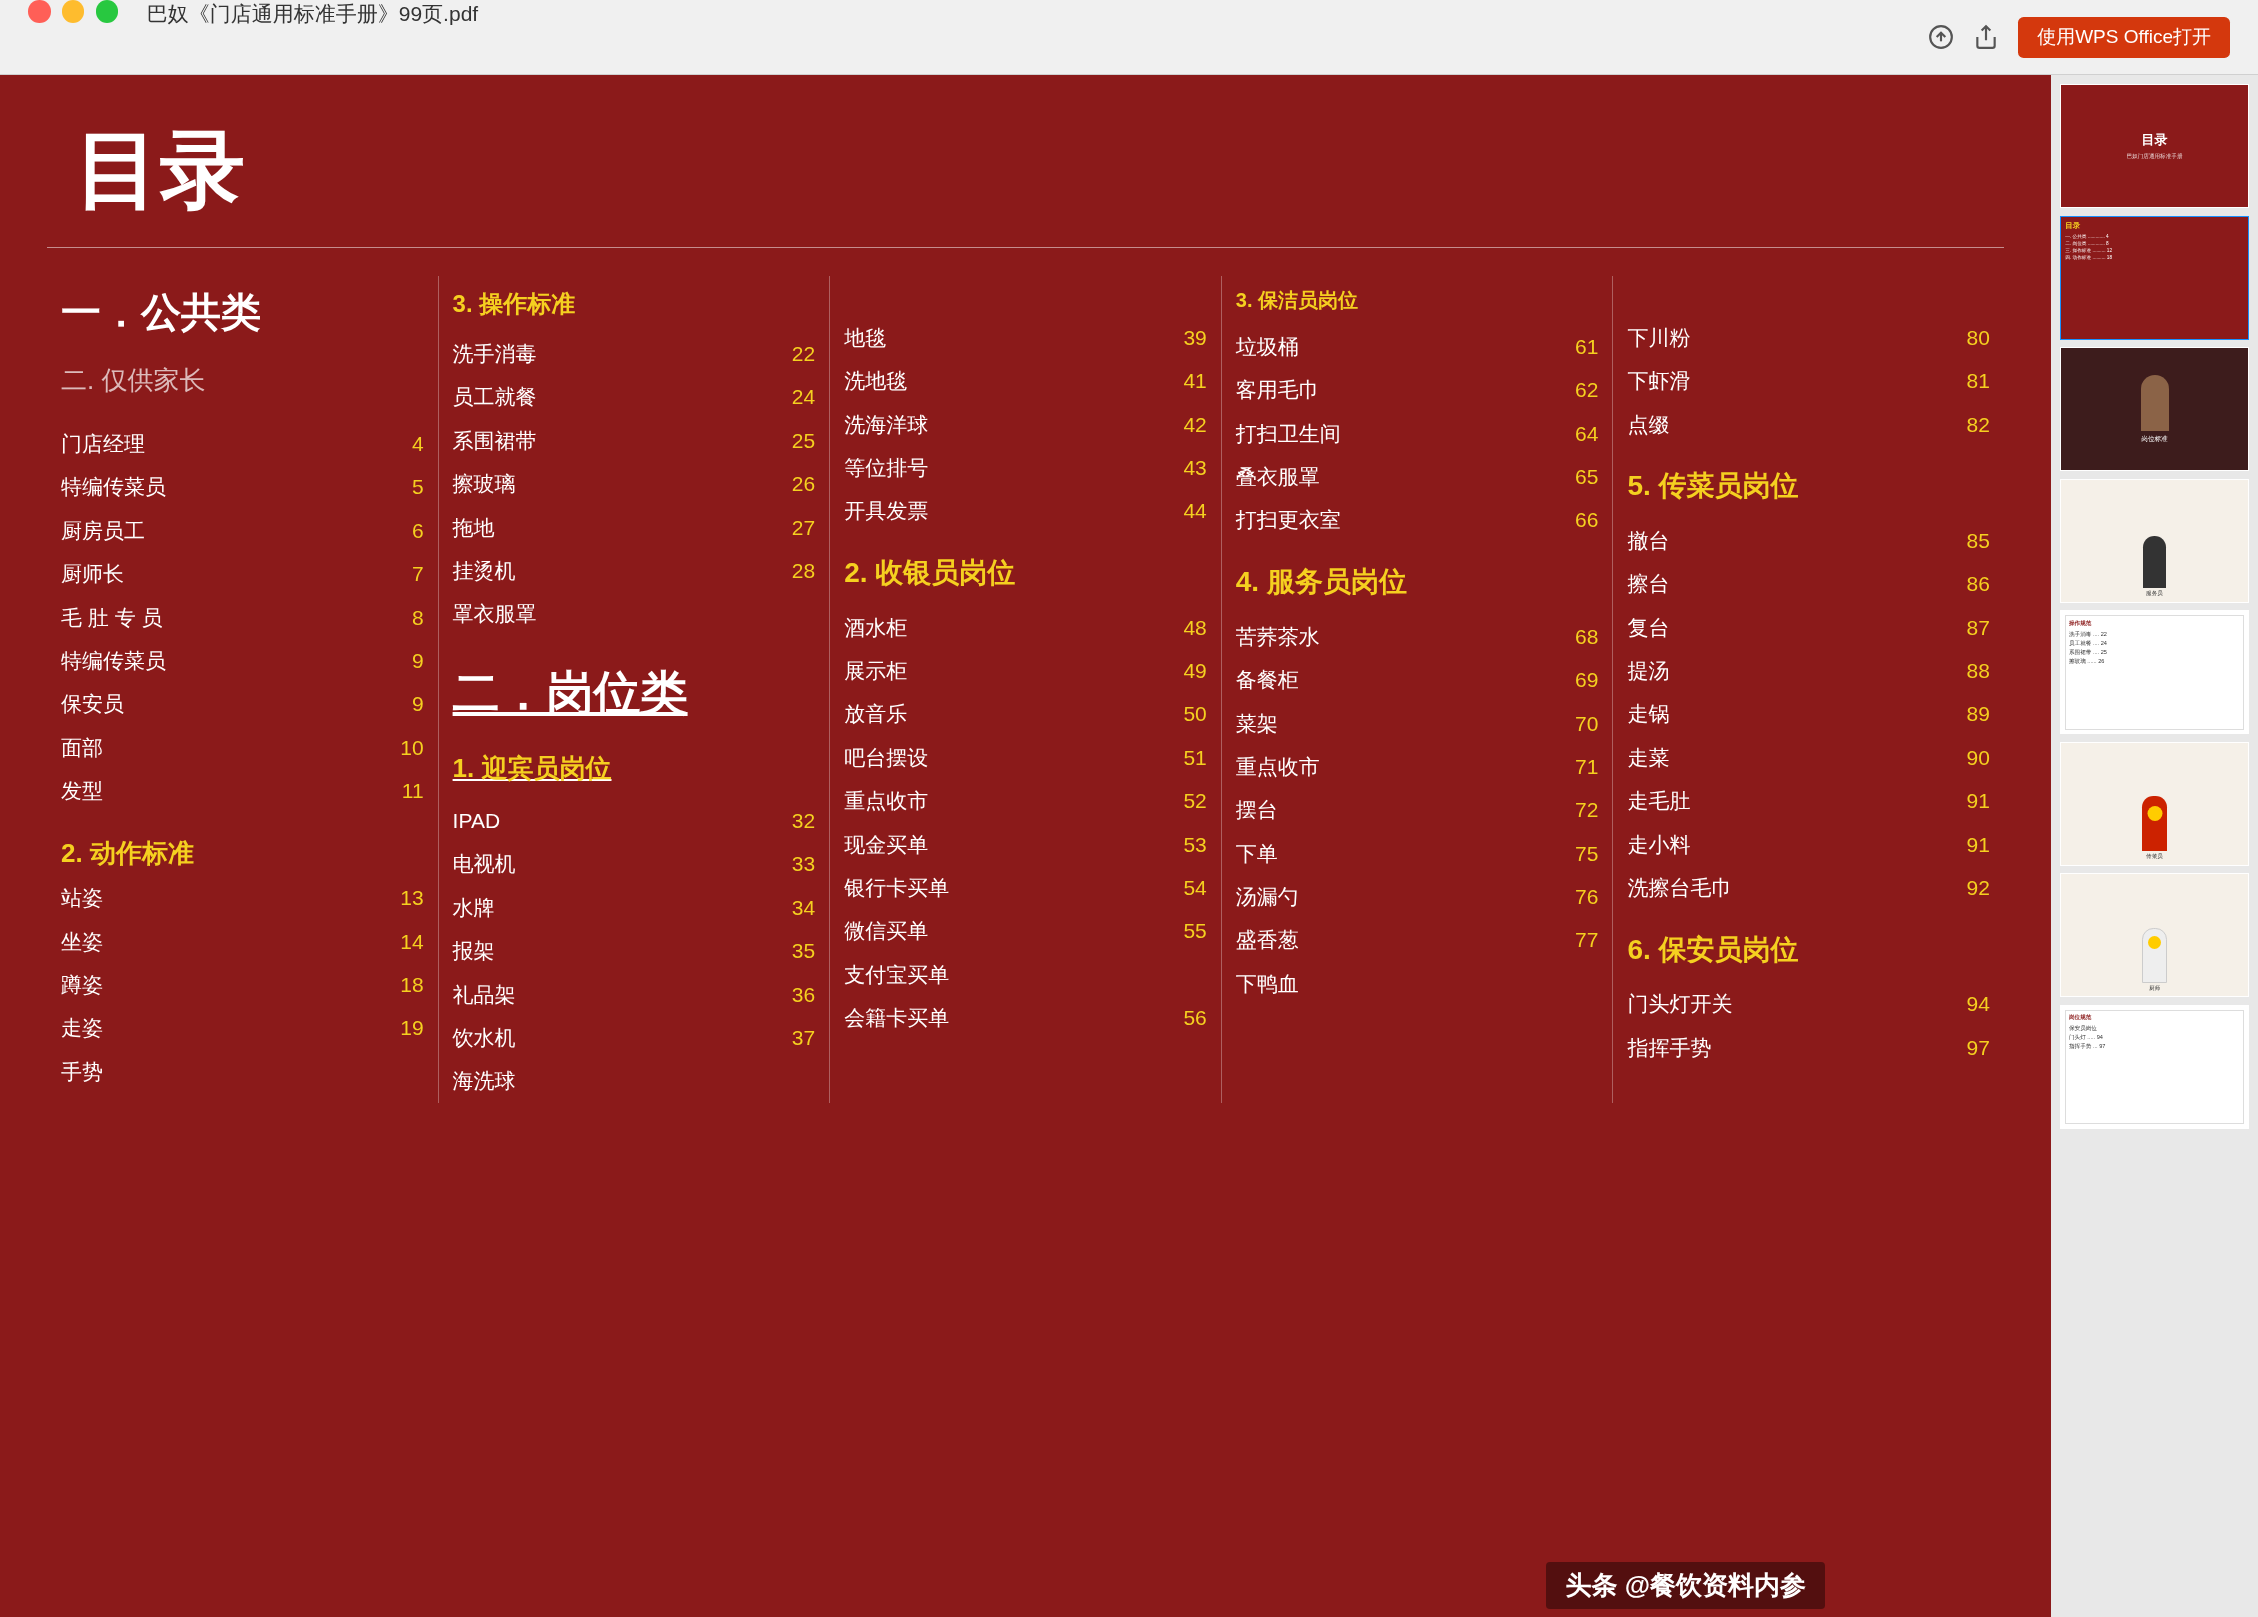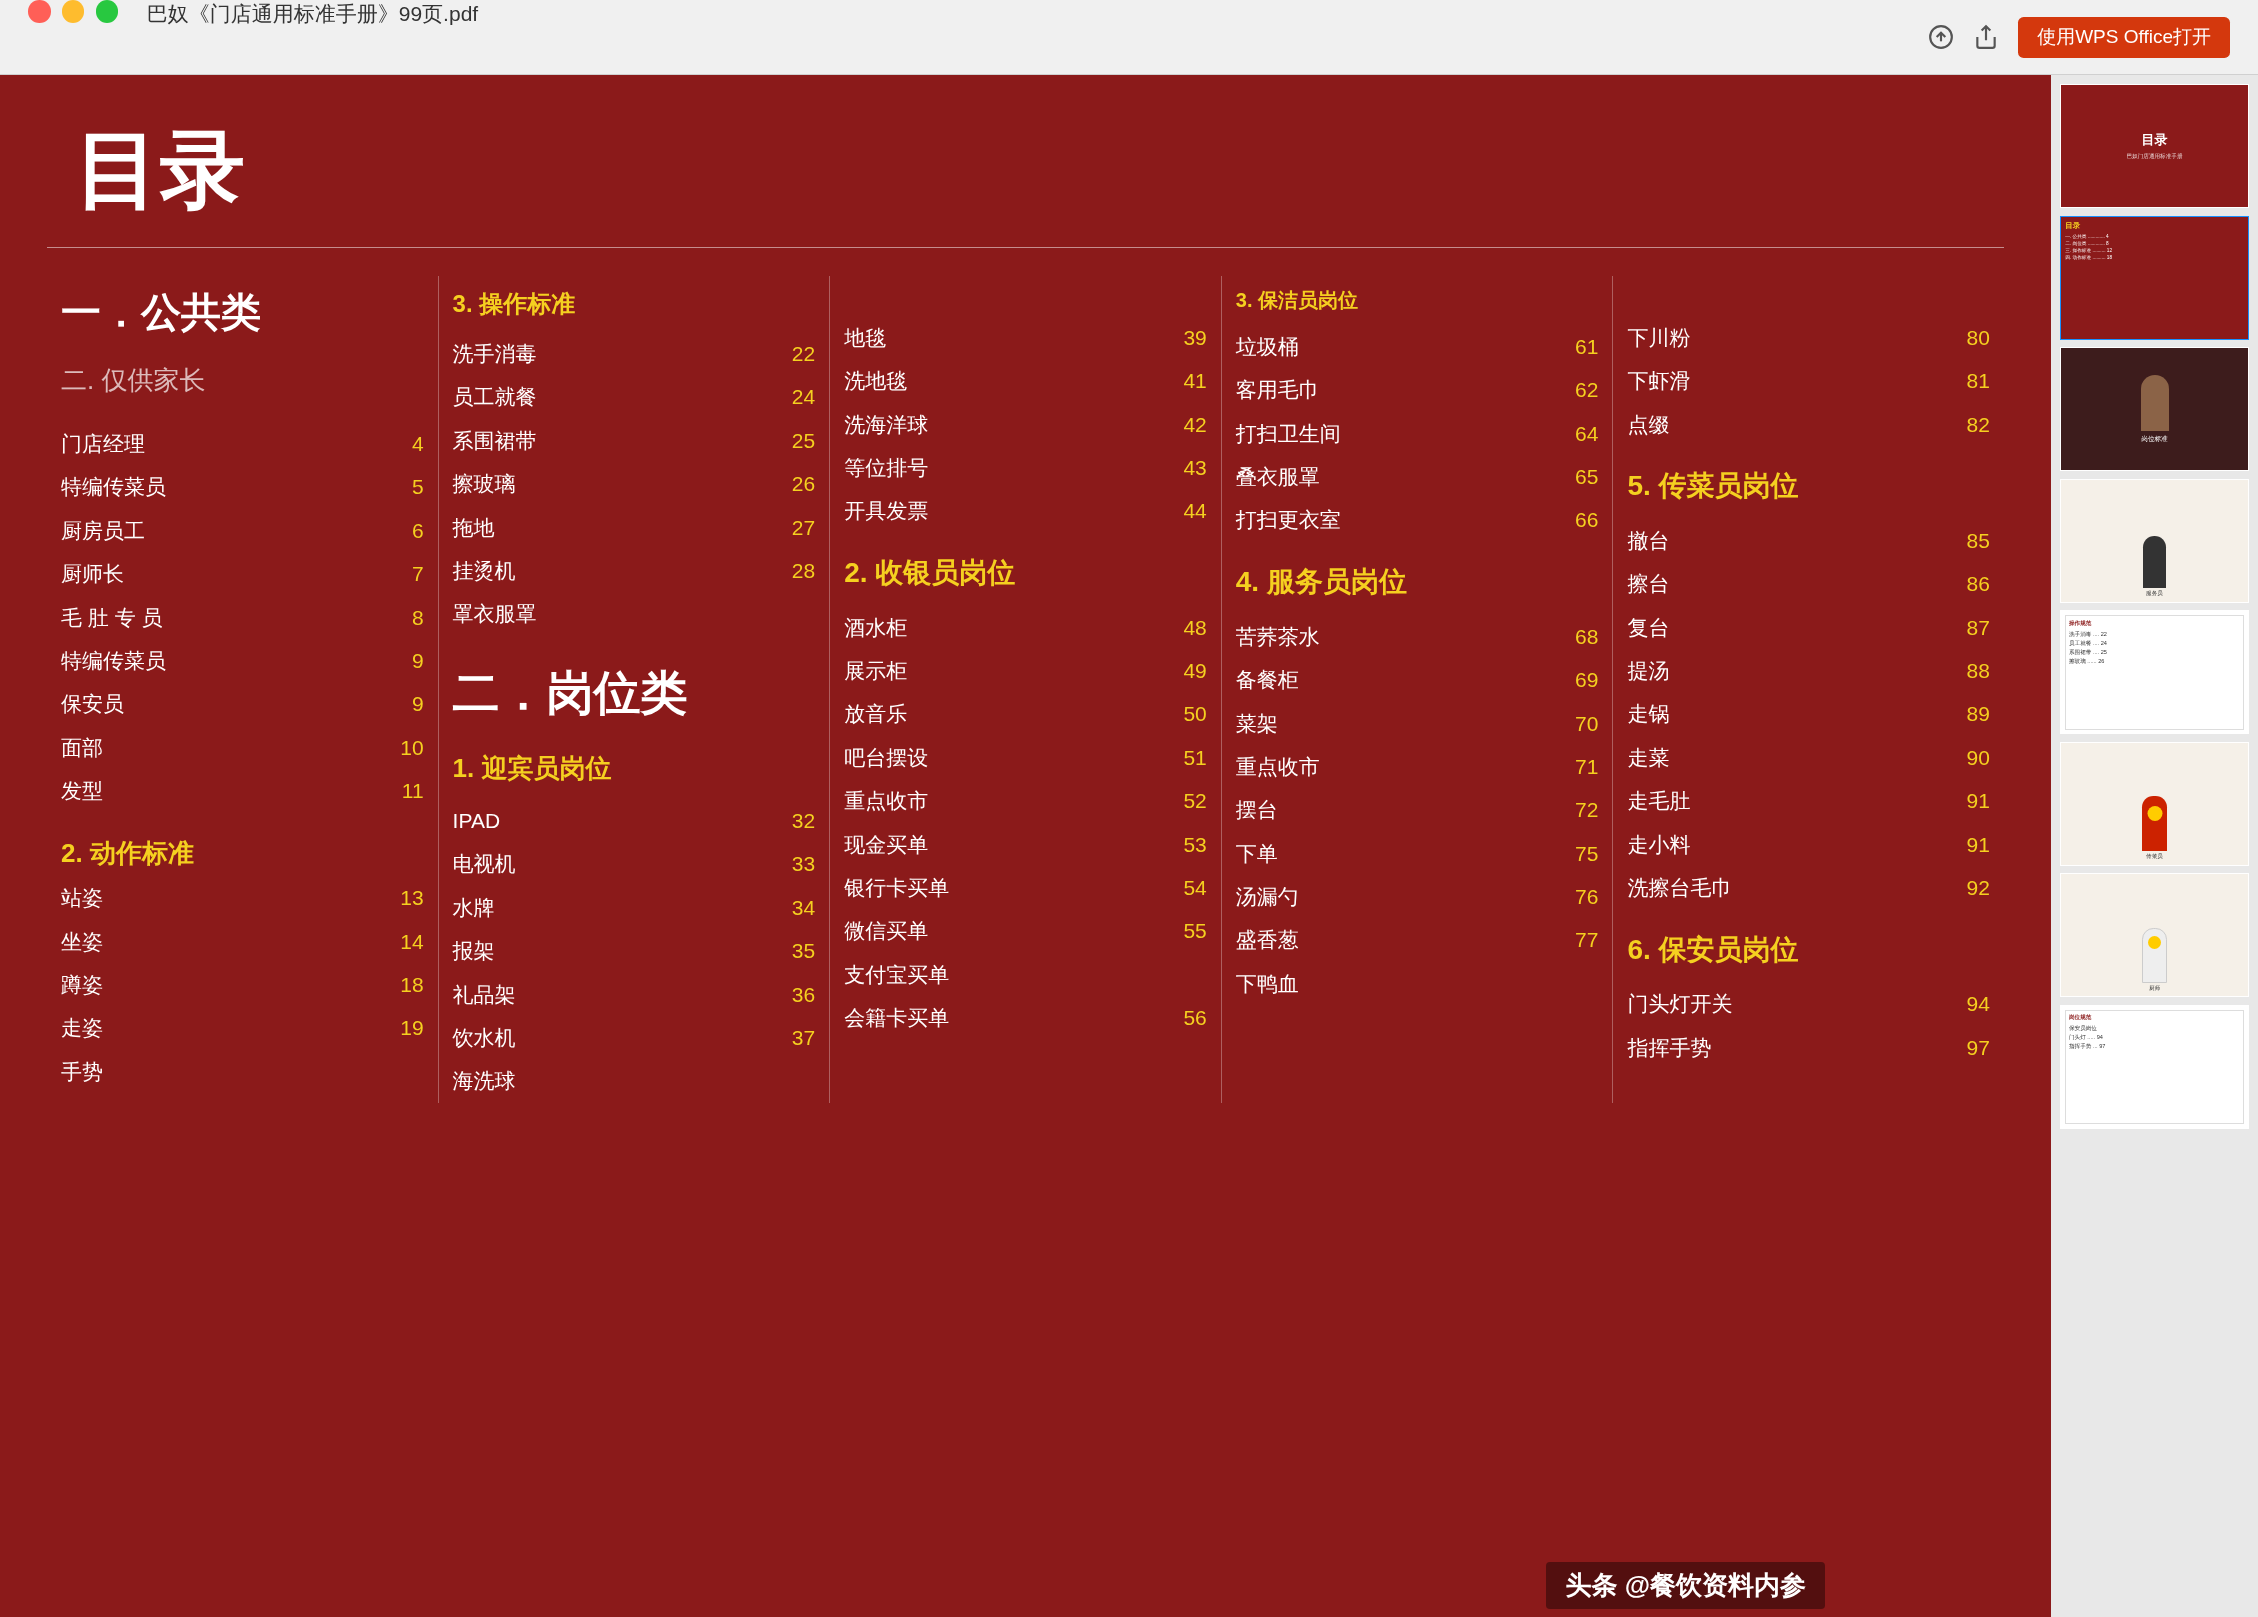--- a/index.html
+++ b/index.html
@@ -315,21 +315,21 @@
         </div>
         <div class="toc-item">
           <span class="toc-item-name">挂烫机</span>
           <span class="toc-item-page">28</span>
         </div>
         <div class="toc-item">
           <span class="toc-item-name">罩衣服罩</span>
           <span class="toc-item-page"></span>
         </div>
 
-        <div style="margin-top:15px;">
+        <div style="margin-top:15px;text-decoration:underline;">
           <div class="section-title-large" style="font-size:47px;">二．岗位类</div>
           <div class="section-header">1. 迎宾员岗位</div>
         </div>
         <div class="toc-item">
           <span class="toc-item-name">IPAD</span>
           <span class="toc-item-page">32</span>
         </div>
         <div class="toc-item">
           <span class="toc-item-name">电视机</span>
           <span class="toc-item-page">33</span>

